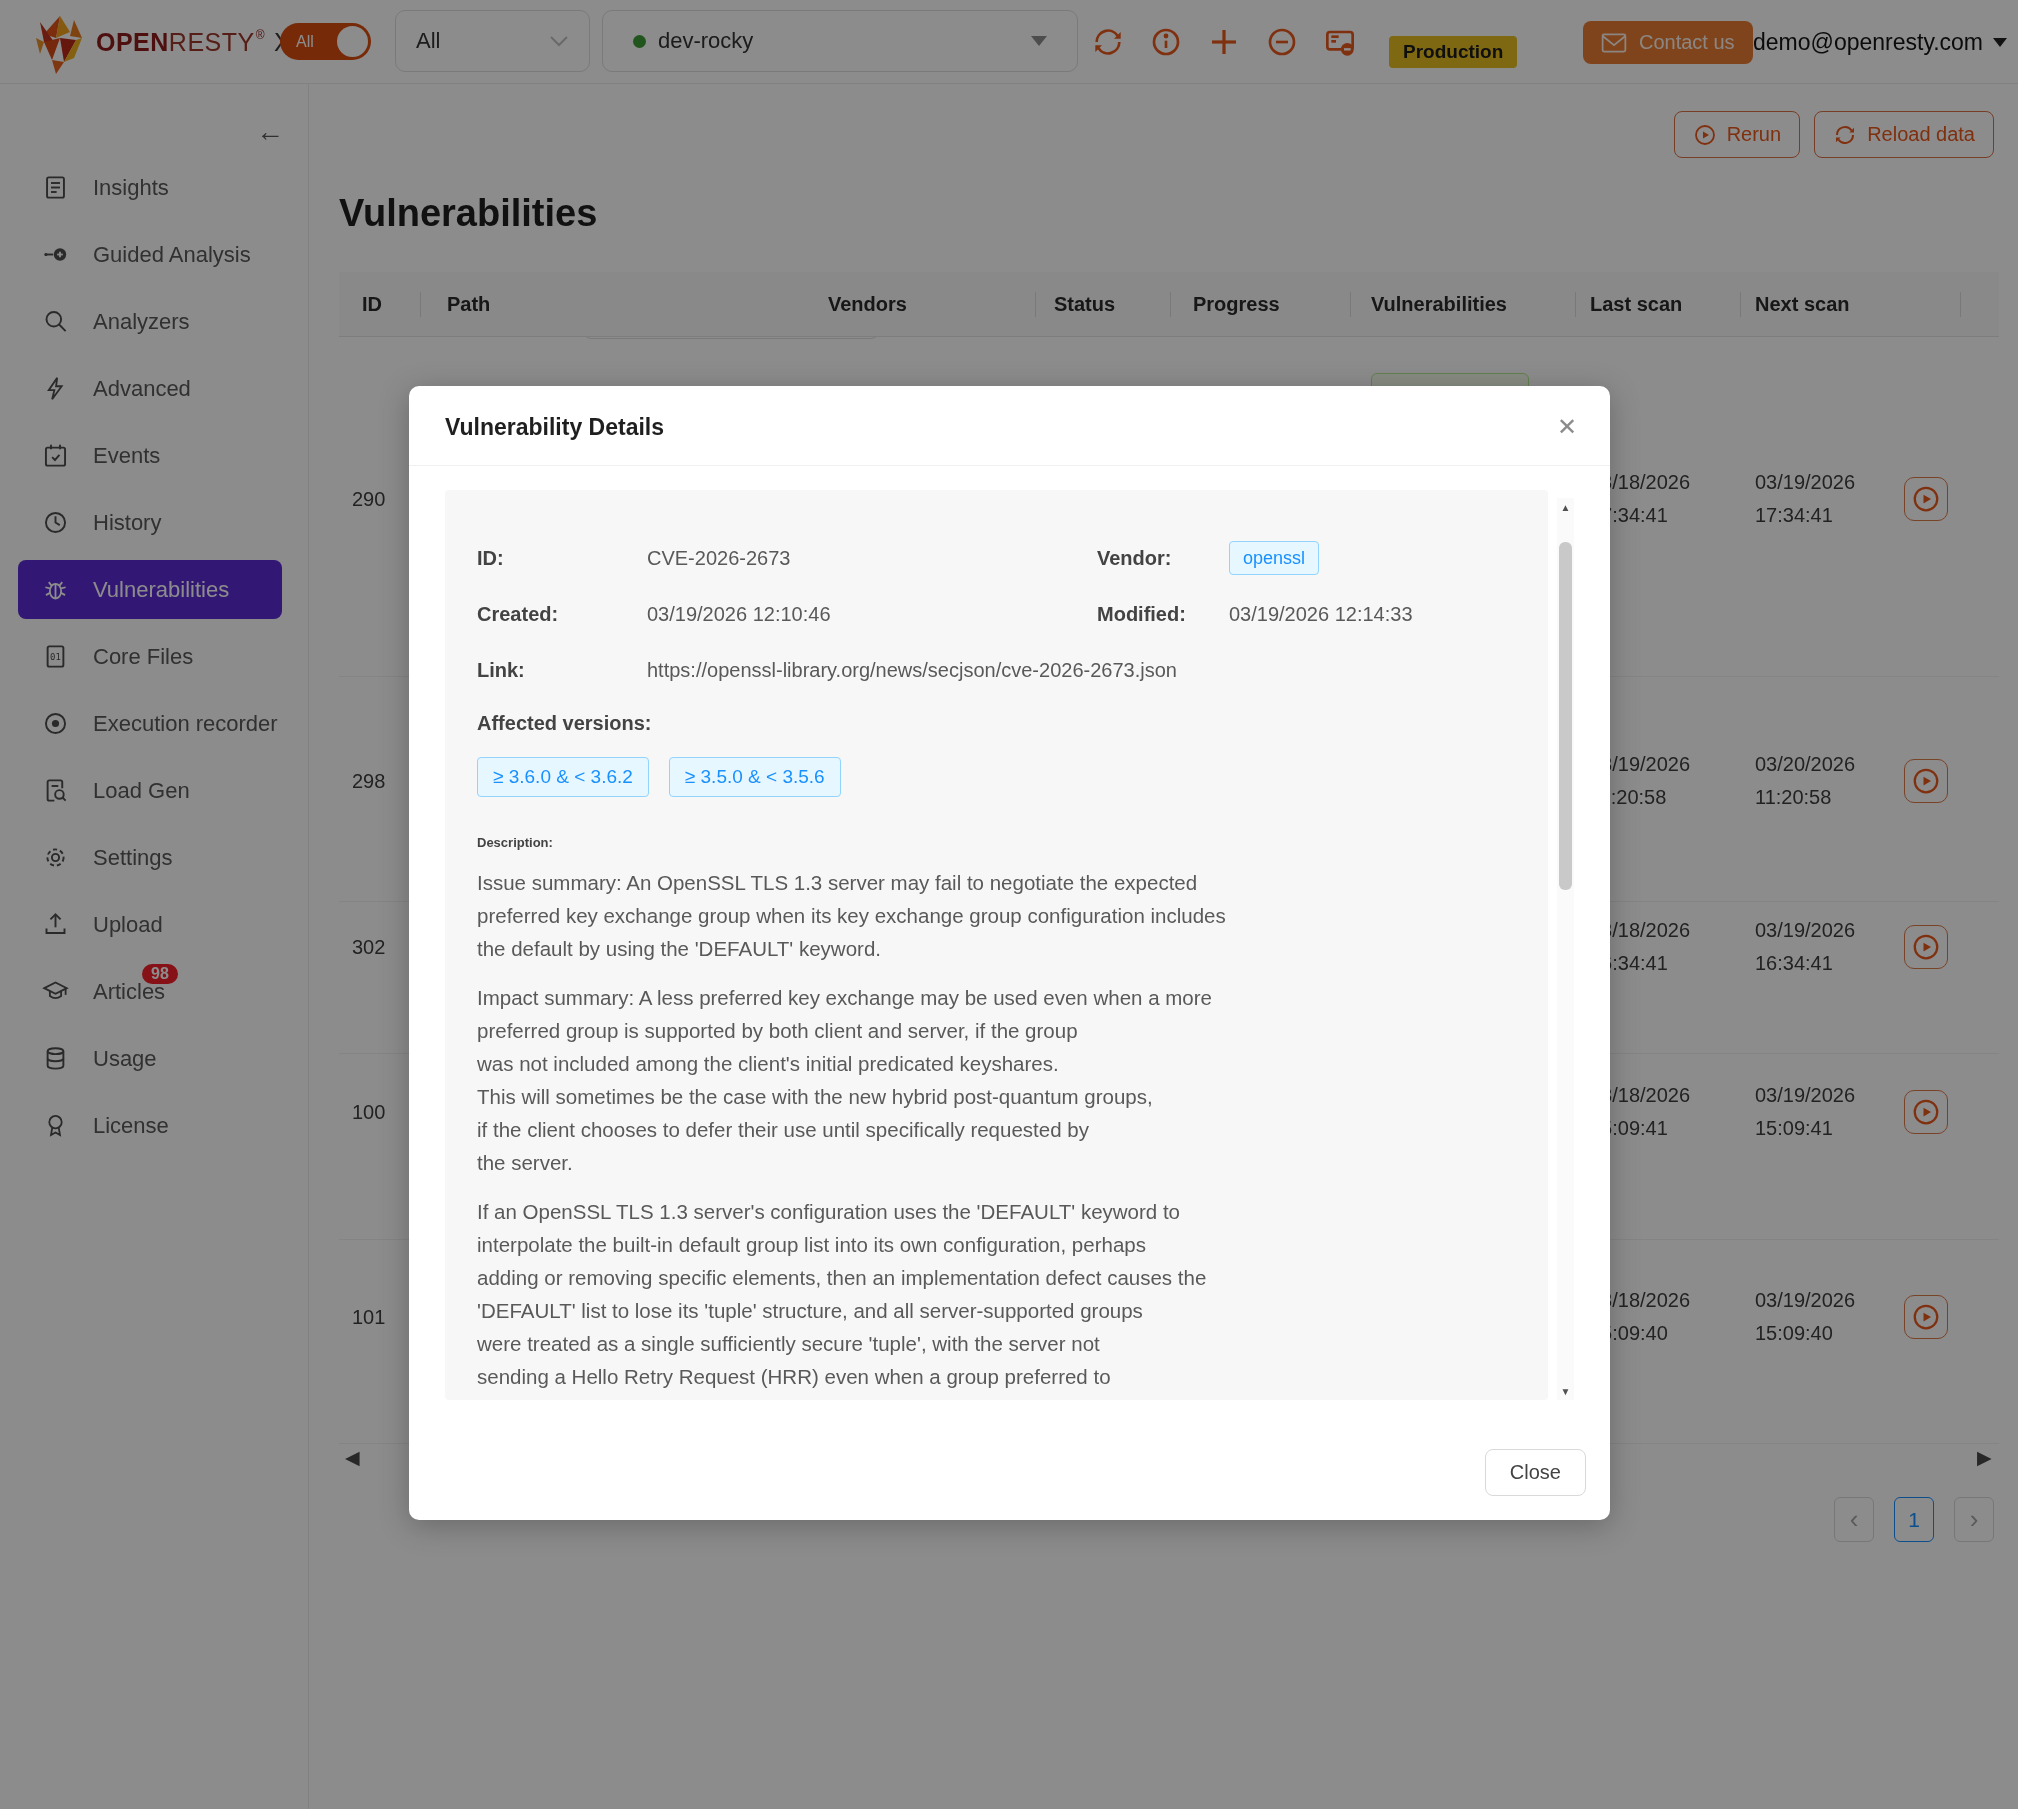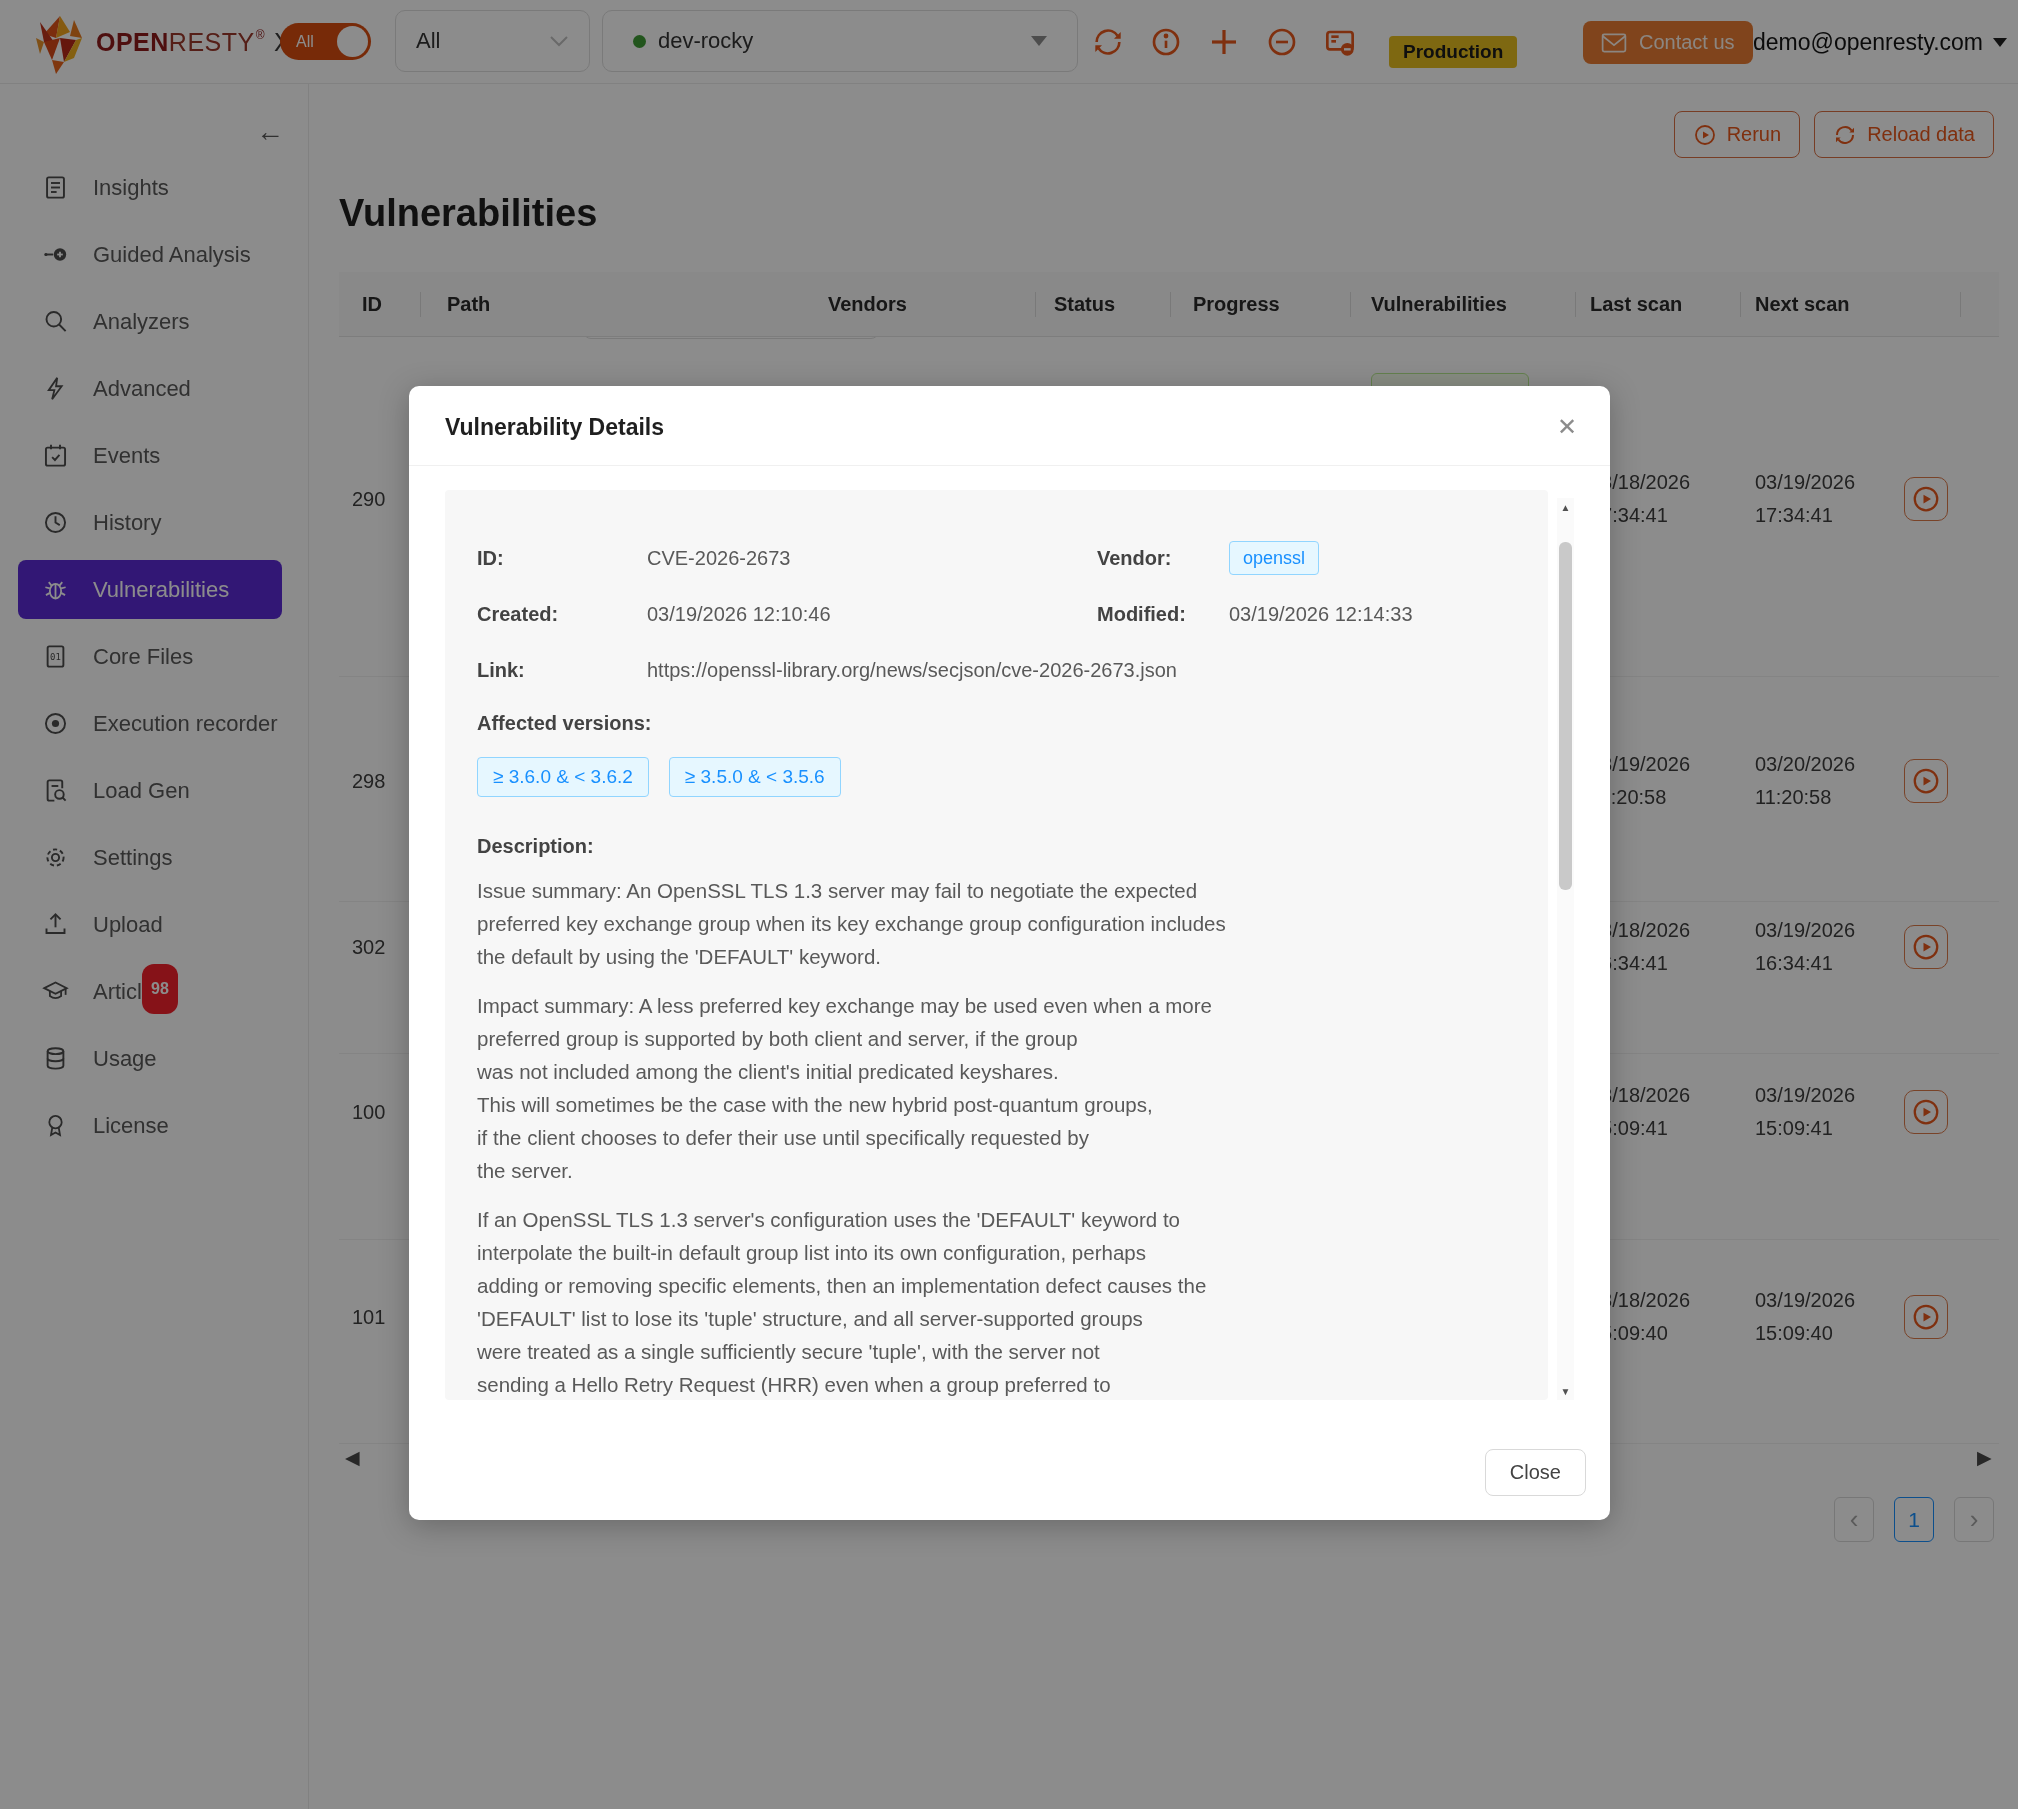--- a/index.html
+++ b/index.html
@@ -46,21 +46,21 @@
   .userbox .caret{width:0;height:0;border-left:7px solid transparent;border-right:7px solid transparent;border-top:9px solid #222;}
 
   
   .sidebar{position:absolute;left:0;top:84px;width:309px;height:1725px;background:#fff;border-right:1px solid var(--line);z-index:5;}
   .collapse{position:absolute;right:24px;top:34px;font-size:28px;color:#595959;cursor:pointer;line-height:1;}
   .menu{position:absolute;top:70px;left:0;width:100%;}
   .mitem{height:67px;display:flex;align-items:center;padding-left:42px;gap:24px;font-size:22px;color:var(--ink3);cursor:pointer;position:relative;}
   .mitem .micon{width:27px;height:27px;color:#4d4d4d;flex:0 0 auto;}
   .mitem.sel{margin:4px 26px 4px 18px;height:59px;border-radius:8px;background:var(--purple);color:#fff;padding-left:24px;}
   .mitem.sel .micon{color:#fff;}
-  .mbadge{position:absolute;left:142px;top:6px;background:#f5222d;color:#fff;font-size:16px;font-weight:bold;border-radius:12px;padding:16px 9px;}
+  .mbadge{position:absolute;left:142px;top:6px;background:#f5222d;color:#fff;font-size:16px;font-weight:bold;border-radius:12px;padding:1px 9px;}
 
   
   .main{position:absolute;left:309px;top:84px;width:1709px;height:1725px;background:#fff;}
   .pgtitle{position:absolute;left:30px;top:108px;font-size:38px;font-weight:bold;color:#1f1f1f;}
   .topbtns{position:absolute;right:24px;top:27px;display:flex;gap:14px;}
   .obtn{height:47px;border:1px solid #d97044;border-radius:8px;background:transparent;color:var(--orange);font-size:20px;display:flex;align-items:center;gap:10px;padding:0 18px;cursor:pointer;}
   .statusrow{position:absolute;left:30px;top:100px;width:100%;height:140px;}
   .stlabel{position:absolute;left:0;top:116px;font-size:21px;font-weight:bold;color:#1f1f1f;}
   .stselect{position:absolute;left:244px;top:104px;width:296px;height:51px;border:1px solid #dedede;border-radius:8px;display:flex;align-items:center;padding:0 18px;font-size:21px;color:#555;background:#fff;}
   .stselect .grow{flex:1;}
@@ -93,21 +93,21 @@
   .mclose{position:absolute;right:28px;top:26px;width:30px;height:30px;font-size:24px;color:#8c8c8c;display:flex;align-items:center;justify-content:center;cursor:pointer;}
   .mbodywrap{position:absolute;left:36px;top:104px;width:1129px;height:910px;}
   .panel{position:absolute;left:0;top:0;width:1103px;height:910px;background:#f7f7f7;border-radius:4px;padding:40px 0 0 32px;overflow:hidden;}
   .frow{display:grid;grid-template-columns:170px 450px 132px auto;align-items:center;height:56px;font-size:20px;color:var(--ink3);}
   .flabel{font-weight:bold;color:var(--ink2);}
   .tag-blue{display:inline-flex;align-items:center;background:var(--tag-blue-bg);border:1px solid var(--tag-blue-bd);color:var(--tag-blue-tx);border-radius:4px;}
   .vendtag{height:34px;padding:0 13px;font-size:18px;}
   .avlabel{margin-top:14px;font-size:20px;font-weight:bold;color:var(--ink2);}
   .avtags{margin-top:22px;display:flex;gap:20px;}
   .vertag{height:40px;padding:0 15px;font-size:19px;}
-  .desclabel{margin-top:38px;font-size:20px;font-weight:bold;color:var(--ink2);}
+  .desclabel{margin-top:38px;font-size:13px;font-weight:bold;color:var(--ink2);}
   .para{margin-top:16px;font-size:20.5px;line-height:33px;color:var(--ink3);white-space:pre-line;}
   .mscrollbar{position:absolute;right:0;top:8px;width:17px;height:902px;background:#fafafa;}
   .sb-arrow{position:absolute;left:0;width:17px;height:18px;font-size:10px;color:#505050;display:flex;align-items:center;justify-content:center;cursor:pointer;}
   .sb-up{top:0;}
   .sb-dn{bottom:0;}
   .sb-thumb{position:absolute;left:2px;top:44px;width:13px;height:348px;border-radius:6px;background:#c9c9c9;cursor:pointer;}
   .mfoot{position:absolute;right:24px;bottom:24px;}
   .btn-close{height:47px;padding:0 24px;background:#fff;border:1px solid #d9d9d9;border-radius:8px;font-size:20px;color:var(--ink2);cursor:pointer;}
 </style>
 </head>

